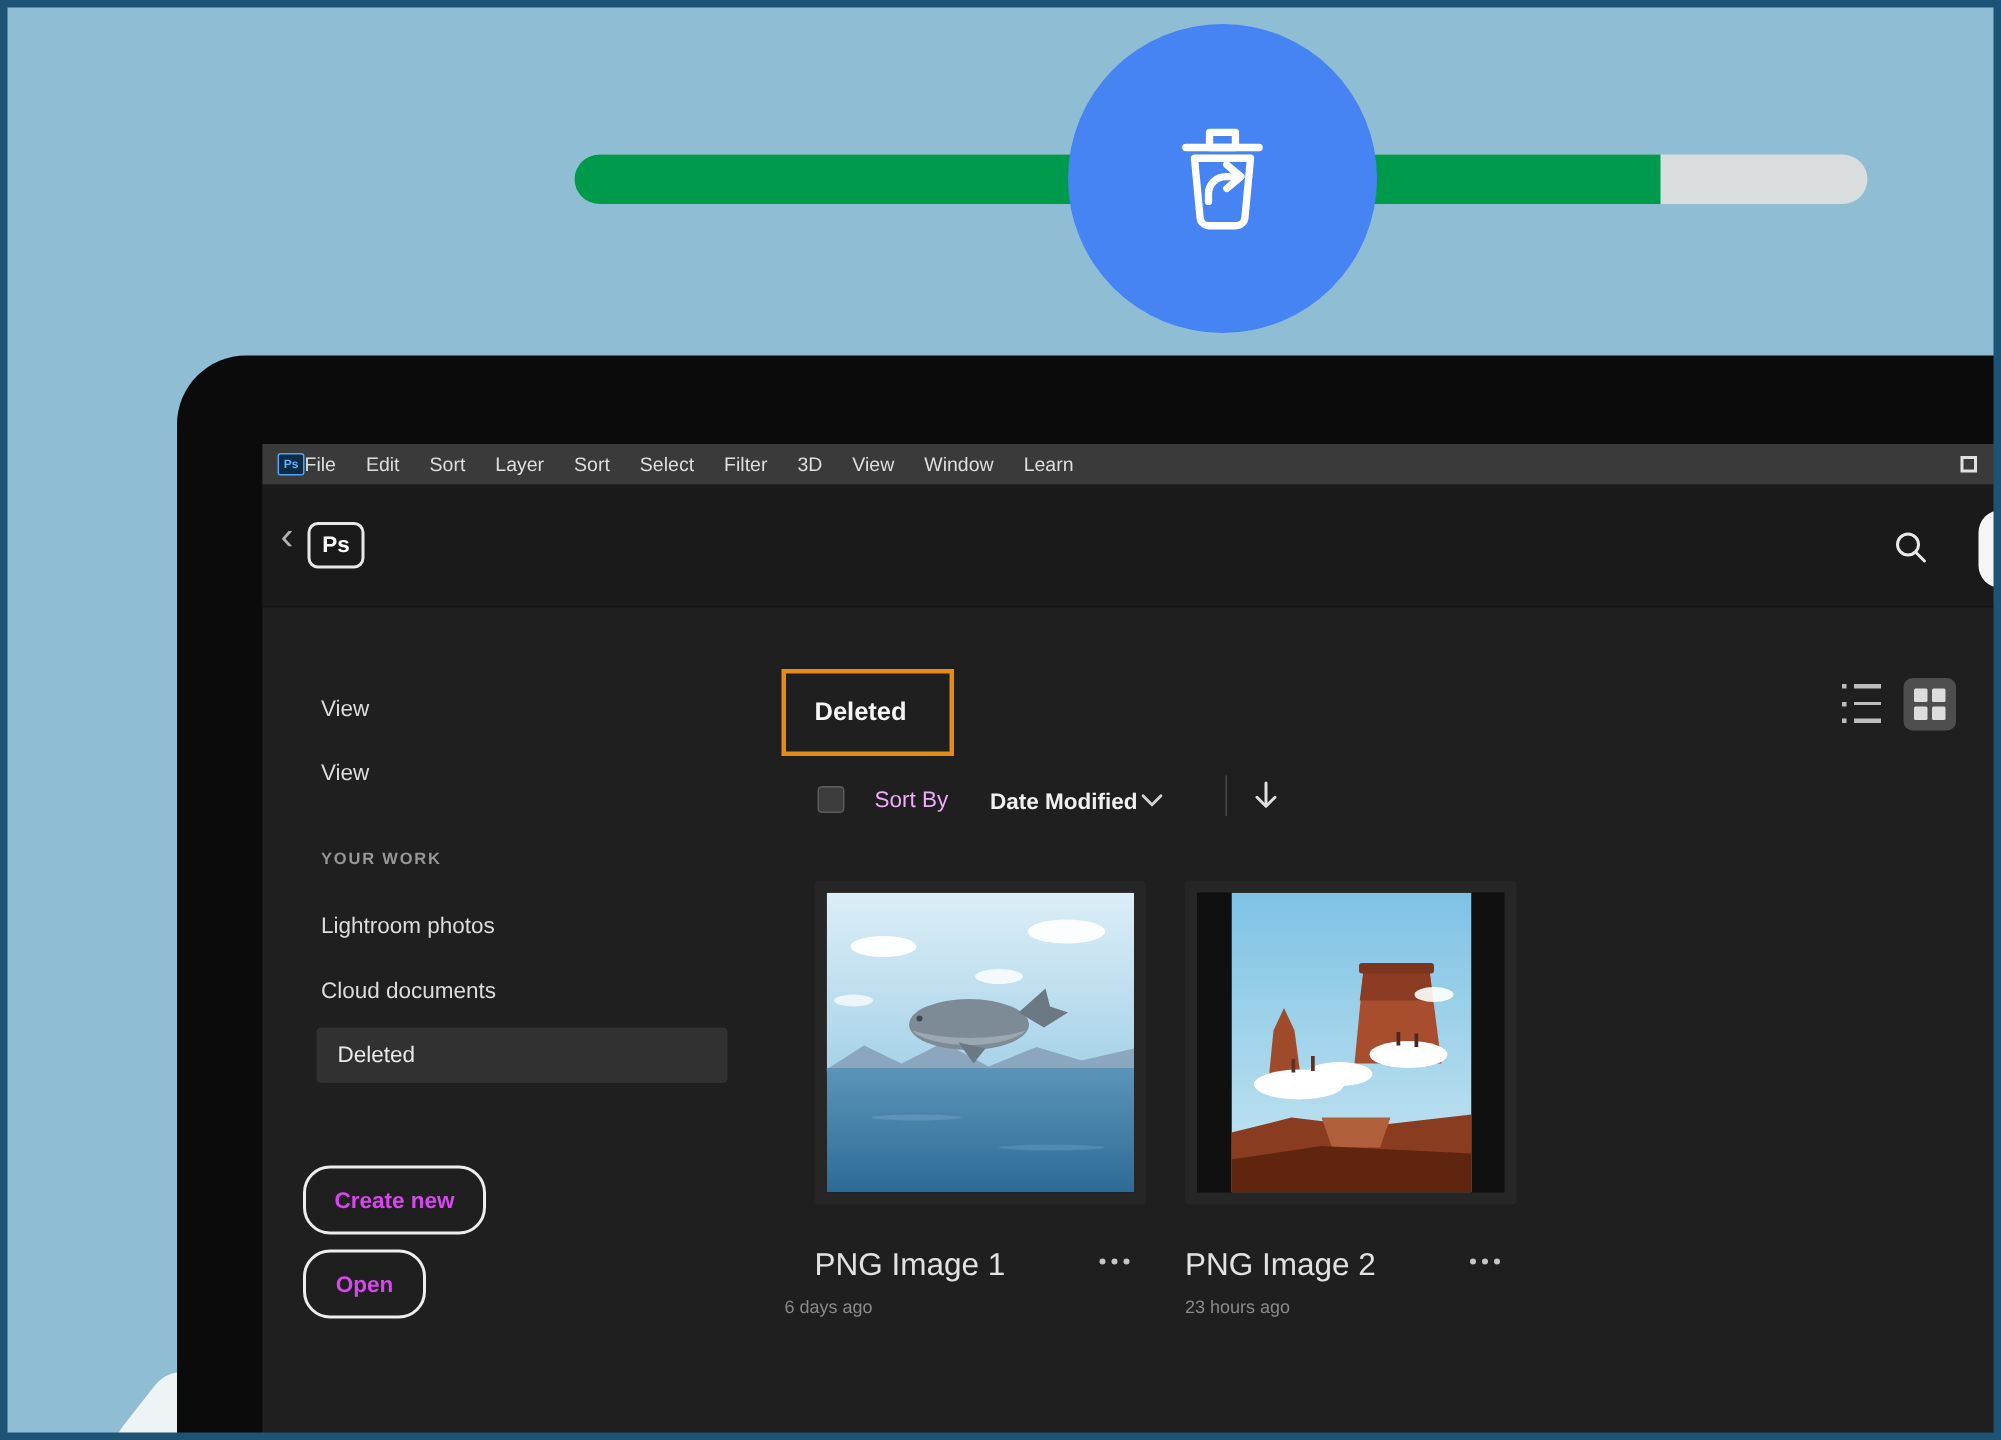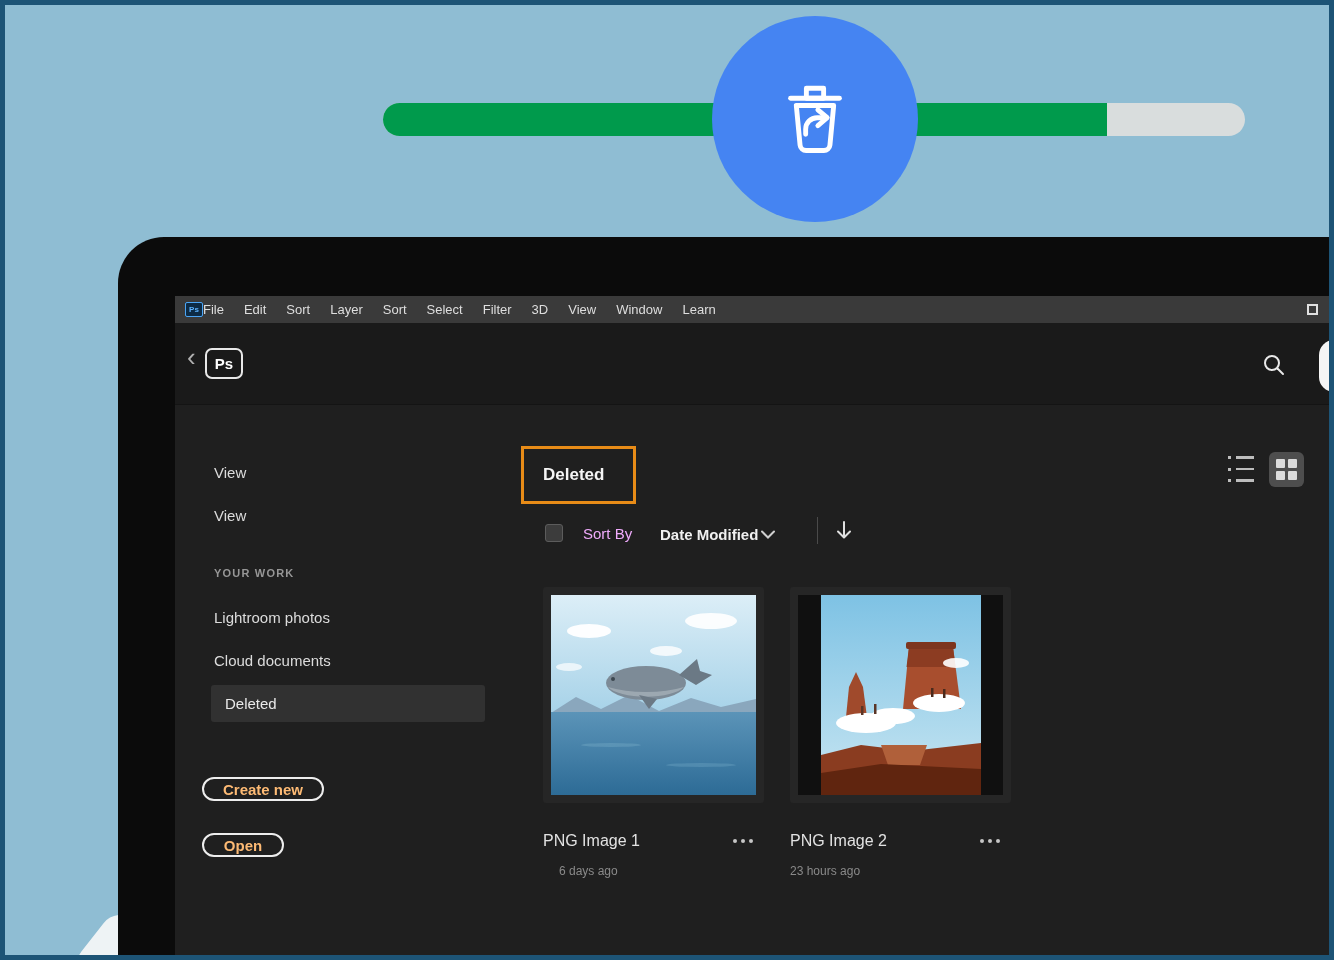--- a/index.html
+++ b/index.html
@@ -33,21 +33,21 @@
   .back-btn { position:absolute; left:12px; top:48px; font-size:26px; color:#b0b0b0; line-height:26px; cursor:pointer; }
   .ps-logo { position:absolute; left:30px; top:52px; width:38px; height:31px; border:2px solid #e8e8e8; border-radius:7px; color:#fff; font-size:15px; font-weight:bold; display:flex; align-items:center; justify-content:center; }
   .search-btn { position:absolute; right:48px; top:57px; width:24px; height:24px; cursor:pointer; }
   .avatar { position:absolute; right:0; top:44px; width:15px; height:52px; background:#f5f5f5; border-radius:26px 0 0 26px; }
 
   
   .side-label { position:absolute; left:39px; font-size:15px; color:#dcdcdc; cursor:pointer; }
   .side-section { position:absolute; left:39px; font-size:11px; font-weight:bold; letter-spacing:1.2px; color:#979797; }
   .side-active-row { position:absolute; left:36px; top:389px; width:274px; height:37px; background:#313131; border-radius:3px; display:flex; align-items:center; padding-left:14px; cursor:pointer; }
   .side-active-row span { font-size:15px; color:#e9e9e9; }
-  .pill-btn { position:absolute; left:27px; height:24px; border:2px solid #ededed; border-radius:18px; background:transparent; color:#fdba74; font-size:15px; font-weight:bold; font-family:"Liberation Sans", sans-serif; display:flex; align-items:center; justify-content:center; cursor:pointer; }
+  .pill-btn { position:absolute; left:27px; height:46px; border:2px solid #ededed; border-radius:18px; background:transparent; color:#d946ef; font-size:15px; font-weight:bold; font-family:"Liberation Sans", sans-serif; display:flex; align-items:center; justify-content:center; cursor:pointer; }
 
   
   .title-box { position:absolute; left:346px; top:150px; width:115px; height:58px; border:3px solid #e78b17; display:flex; align-items:center; padding-left:19px; }
   .title-box h1 { font-size:17px; font-weight:bold; color:#f5f5f5; }
   .sort-checkbox { position:absolute; left:370px; top:228px; width:18px; height:18px; background:#3c3c3c; border:1px solid #5c5c5c; border-radius:3px; cursor:pointer; }
   .sort-label { position:absolute; left:408px; top:229px; font-size:15px; color:#f0abfc; }
   .sort-dd { position:absolute; left:485px; top:229px; display:flex; align-items:center; gap:3px; cursor:pointer; }
   .sort-dd b { font-size:15px; font-weight:600; color:#f0f0f0; }
   .sort-divider { position:absolute; left:642px; top:221px; width:1px; height:27px; background:#4a4a4a; }
   .sort-dir { position:absolute; left:660px; top:223px; width:22px; height:24px; cursor:pointer; }
@@ -55,21 +55,21 @@
   .list-view { position:absolute; left:1053px; top:160px; width:28px; height:26px; display:flex; flex-direction:column; justify-content:space-between; cursor:pointer; }
   .list-row { display:flex; align-items:center; gap:5px; }
   .list-dot { width:3px; height:3px; background:#bdbdbd; }
   .list-bar { width:18px; height:2.5px; background:#bdbdbd; }
   .grid-view { position:absolute; left:1094px; top:156px; width:35px; height:35px; background:#4e4e4e; border-radius:6px; display:flex; align-items:center; justify-content:center; cursor:pointer; }
   .grid-cells { display:grid; grid-template-columns:9px 9px; grid-template-rows:9px 9px; gap:3px; }
   .grid-cells i { background:#dcdcdc; border-radius:1px; }
 
   .doc-card { position:absolute; top:291px; width:221px; height:216px; background:#262626; border-radius:3px; cursor:pointer; }
   .doc-thumb { position:absolute; inset:8px; background:#101010; display:flex; align-items:center; justify-content:center; overflow:hidden; }
-  .card-title { position:absolute; top:536px; font-size:16px; color:#e2e2e2; }
+  .card-title { position:absolute; top:536px; font-size:21px; color:#e2e2e2; }
   .card-time { position:absolute; top:568px; font-size:12px; color:#8a8a8a; }
   .more-dots { position:absolute; top:543px; display:flex; gap:4px; cursor:pointer; }
   .more-dots i { width:4px; height:4px; border-radius:50%; background:#c6c6c6; }
 </style>
 </head>
 <body>
 
 <div class="canvas">
 
   <div class="progress-track">
@@ -215,21 +215,21 @@
           <ellipse cx="150" cy="170" rx="35" ry="2" fill="#7fb2cc" opacity="0.3"></ellipse>
         </svg>
       </div>
     </div>
     <span class="card-title" style="left:368px">PNG Image 1</span>
     <span class="more-dots" style="left:558px">
         <i></i>
         <i></i>
         <i></i>
       </span>
-    <span class="card-time" style="left:384px">6 days ago</span>
+    <span class="card-time" style="left:348px">6 days ago</span>
 
     <div class="doc-card" style="left:615px">
       <div class="doc-thumb">
         <svg width="160" height="200" viewBox="0 0 160 200">
           <defs>
             <linearGradient id="sky2" x1="0" y1="0" x2="0" y2="1">
               <stop offset="0" stop-color="#7ec2e4"></stop>
                 <stop offset="1" stop-color="#c8e6f2"></stop>
             </linearGradient>
           </defs>

